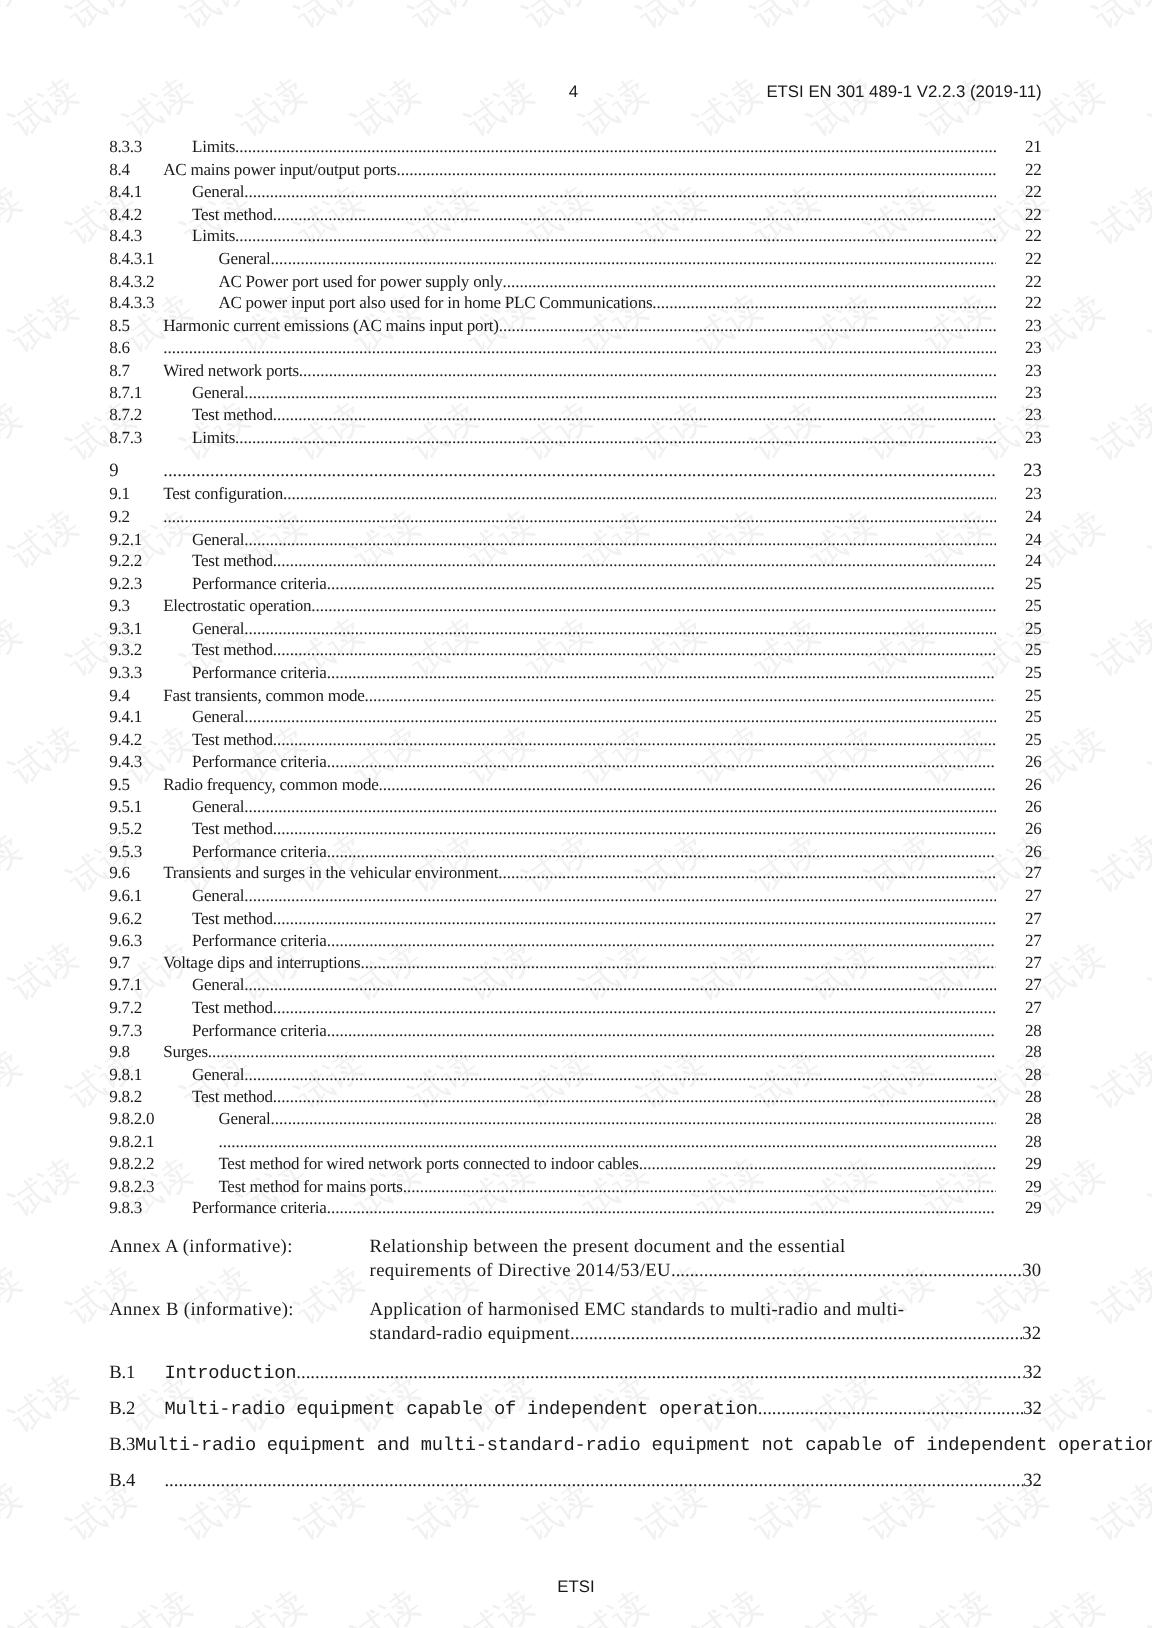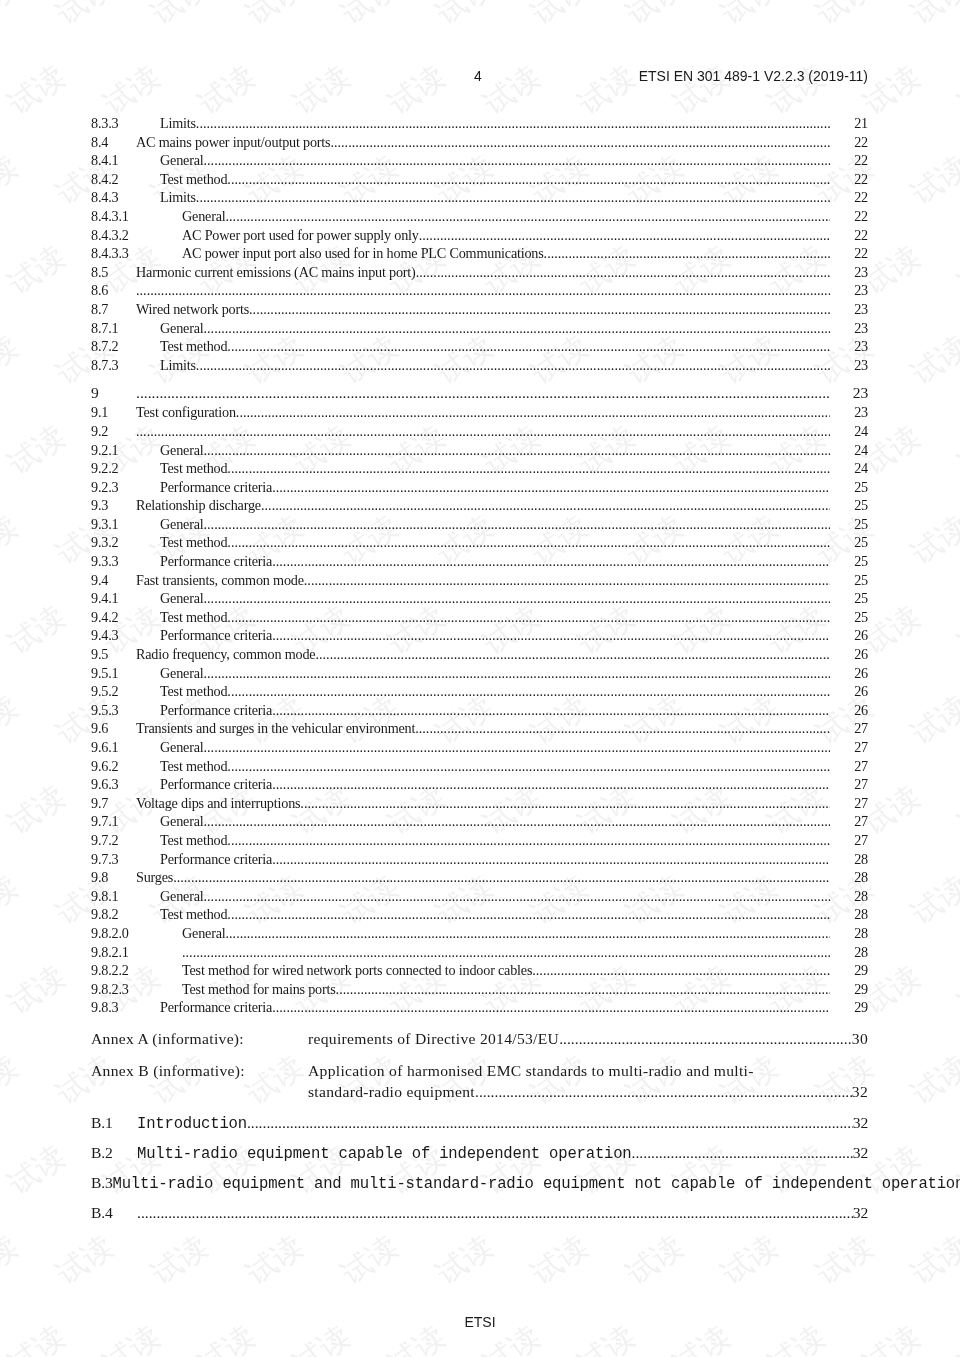--- a/index.html
+++ b/index.html
@@ -375,21 +375,21 @@
           <span class="num">9.2.3</span>
           <span class="body">
             <span class="title">Performance criteria</span>
             <span class="leader"></span>
             <span class="page-no">25</span>
           </span>
         </div>
         <div class="row lvl1">
           <span class="num">9.3</span>
           <span class="body">
-            <span class="title">Relationship discharge</span>
+            <span class="title">Electrostatic operation</span>
             <span class="leader"></span>
             <span class="page-no">25</span>
           </span>
         </div>
         <div class="row lvl2">
           <span class="num">9.3.1</span>
           <span class="body">
             <span class="title">General</span>
             <span class="leader"></span>
             <span class="page-no">25</span>
@@ -600,20 +600,21 @@
             <span class="title">Performance criteria</span>
             <span class="leader"></span>
             <span class="page-no">29</span>
           </span>
         </div>
       </div>
     <div id="toc-annexes">
         <div class="annex">
           <span class="label">Annex A (informative):</span>
           <div class="text">
+            <div>Relationship between the present document and the essential</div>
             <div class="line2">
               <span style="white-space:nowrap">requirements of Directive 2014/53/EU</span>
               <span class="leader"></span>
               <span>30</span>
             </div>
           </div>
         </div>
         <div class="annex">
           <span class="label">Annex B (informative):</span>
           <div class="text">

